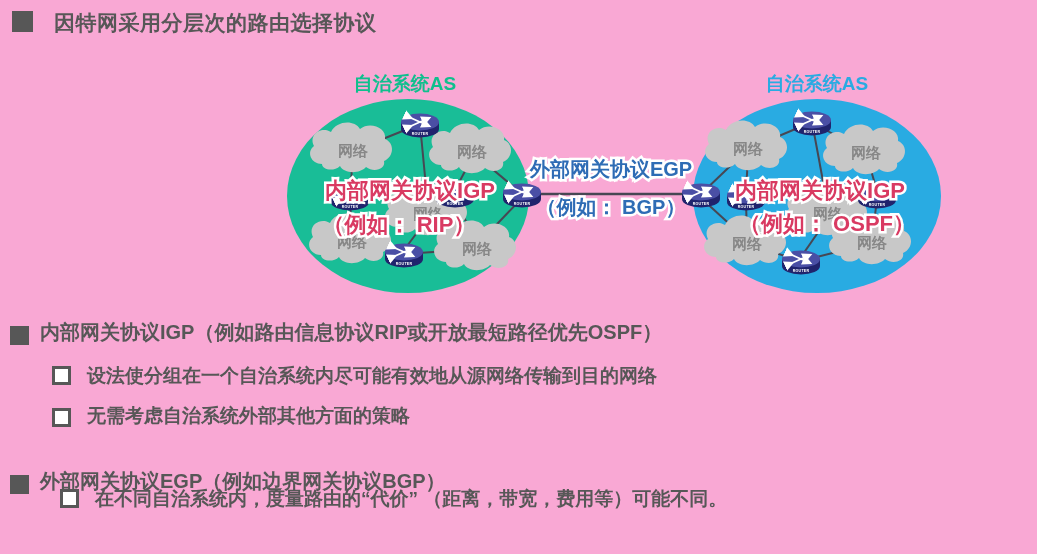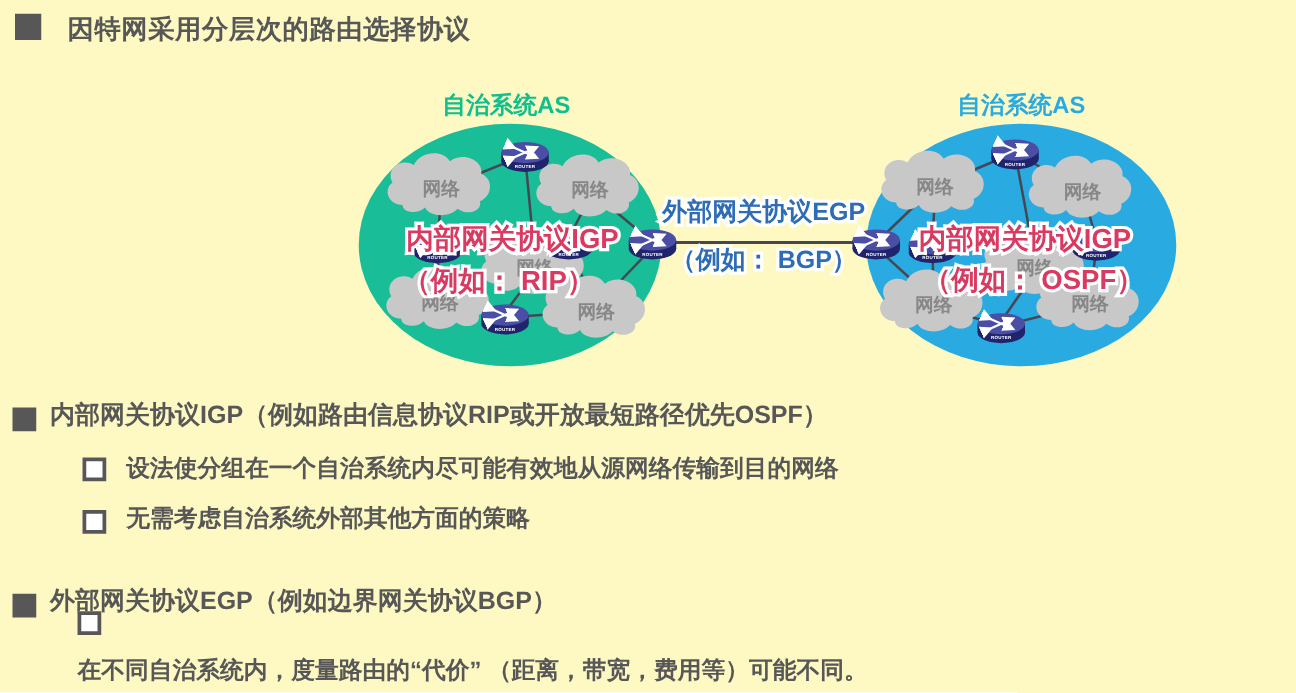--- a/index.html
+++ b/index.html
@@ -1,17 +1,17 @@
 <!DOCTYPE html>
 <html style="--as-left-fill: #19bd97; --as-right-fill: #29abe2; --as-left-label: #0fbf8d; --as-right-label: #29abe2; --igp-text: #d93a62; --egp-text: #2e6cb5; --cloud-fill: #c8c8c8; --line: #474753;"><head>
 <meta charset="utf-8">
 <style>
   html,body{margin:0;padding:0;background:#fff;}
   .slide{
-    position:relative;width:1037px;height:554px;background:#fef9c3;
+    position:relative;width:1037px;height:554px;background:#f9a8d4;
     font-family:"Liberation Sans","DejaVu Sans",sans-serif;overflow:hidden;
   }
   
   .title-row{position:absolute;left:12px;top:9px;display:flex;align-items:flex-start;gap:21px;}
   .title-sq{flex:0 0 auto;width:21px;height:21px;background:#575757;margin-top:2px;}
   .title-text{font-size:21px;font-weight:bold;color:#575757;letter-spacing:.5px;}
   
   svg.diagram{position:absolute;left:0;top:0;pointer-events:none;}
   .as-left-fill{fill:var(--as-left-fill,#19bd97);}
   .as-right-fill{fill:var(--as-right-fill,#29abe2);}
@@ -25,21 +25,21 @@
   .igp-text{fill:var(--igp-text,#d93a62);stroke:#ffffff;stroke-width:5px;paint-order:stroke;
     font-size:22px;font-weight:bold;}
   .egp-text{fill:var(--egp-text,#2e6cb5);stroke:#ffffff;stroke-width:5px;paint-order:stroke;
     font-size:20px;font-weight:bold;}
   .router-label{fill:#ffffff;font-size:3.6px;font-weight:bold;letter-spacing:.2px;}
   
   .sec{position:absolute;display:flex;align-items:flex-end;gap:11px;color:#575757;
     font-weight:bold;font-size:20px;line-height:1.25;}
   .sec .sq{flex:0 0 auto;width:19px;height:19px;background:#575757;margin-top:2px;}
   .sub{position:absolute;display:flex;align-items:flex-start;gap:16px;color:#575757;
-    font-weight:bold;font-size:19px;line-height:1.42;margin-left:14px;}
+    font-weight:bold;font-size:19px;line-height:1.42;}
   .sub .hsq{flex:0 0 auto;width:13px;height:13px;border:3px solid #575757;margin-top:3px;background:#fff;}
 </style>
 </head>
 <body>
 
 <div class="slide">
 
   <div class="title-row">
     <div class="title-sq"></div>
     <div class="title-text">因特网采用分层次的路由选择协议</div>
@@ -176,20 +176,20 @@
   <div class="sub" style="left:52px;top:403px;align-items:center;">
     <div class="hsq"></div>
     <div>无需考虑自治系统外部其他方面的策略</div>
   </div>
 
   <div class="sec" style="left:10px;top:445px;margin-top:24px;">
     <div class="sq"></div>
     <div>外部网关协议EGP（例如边界网关协议BGP）</div>
   </div>
 
-  <div class="sub" style="left:48px;top:486px;flex-direction:column;">
+  <div class="sub" style="left:60px;top:486px;">
     <div class="hsq"></div>
     <div>
       <div>在不同自治系统内，度量路由的“代价” （距离，带宽，费用等）可能不同。</div>
     </div>
   </div>
 
 </div>
 
 </body></html>

